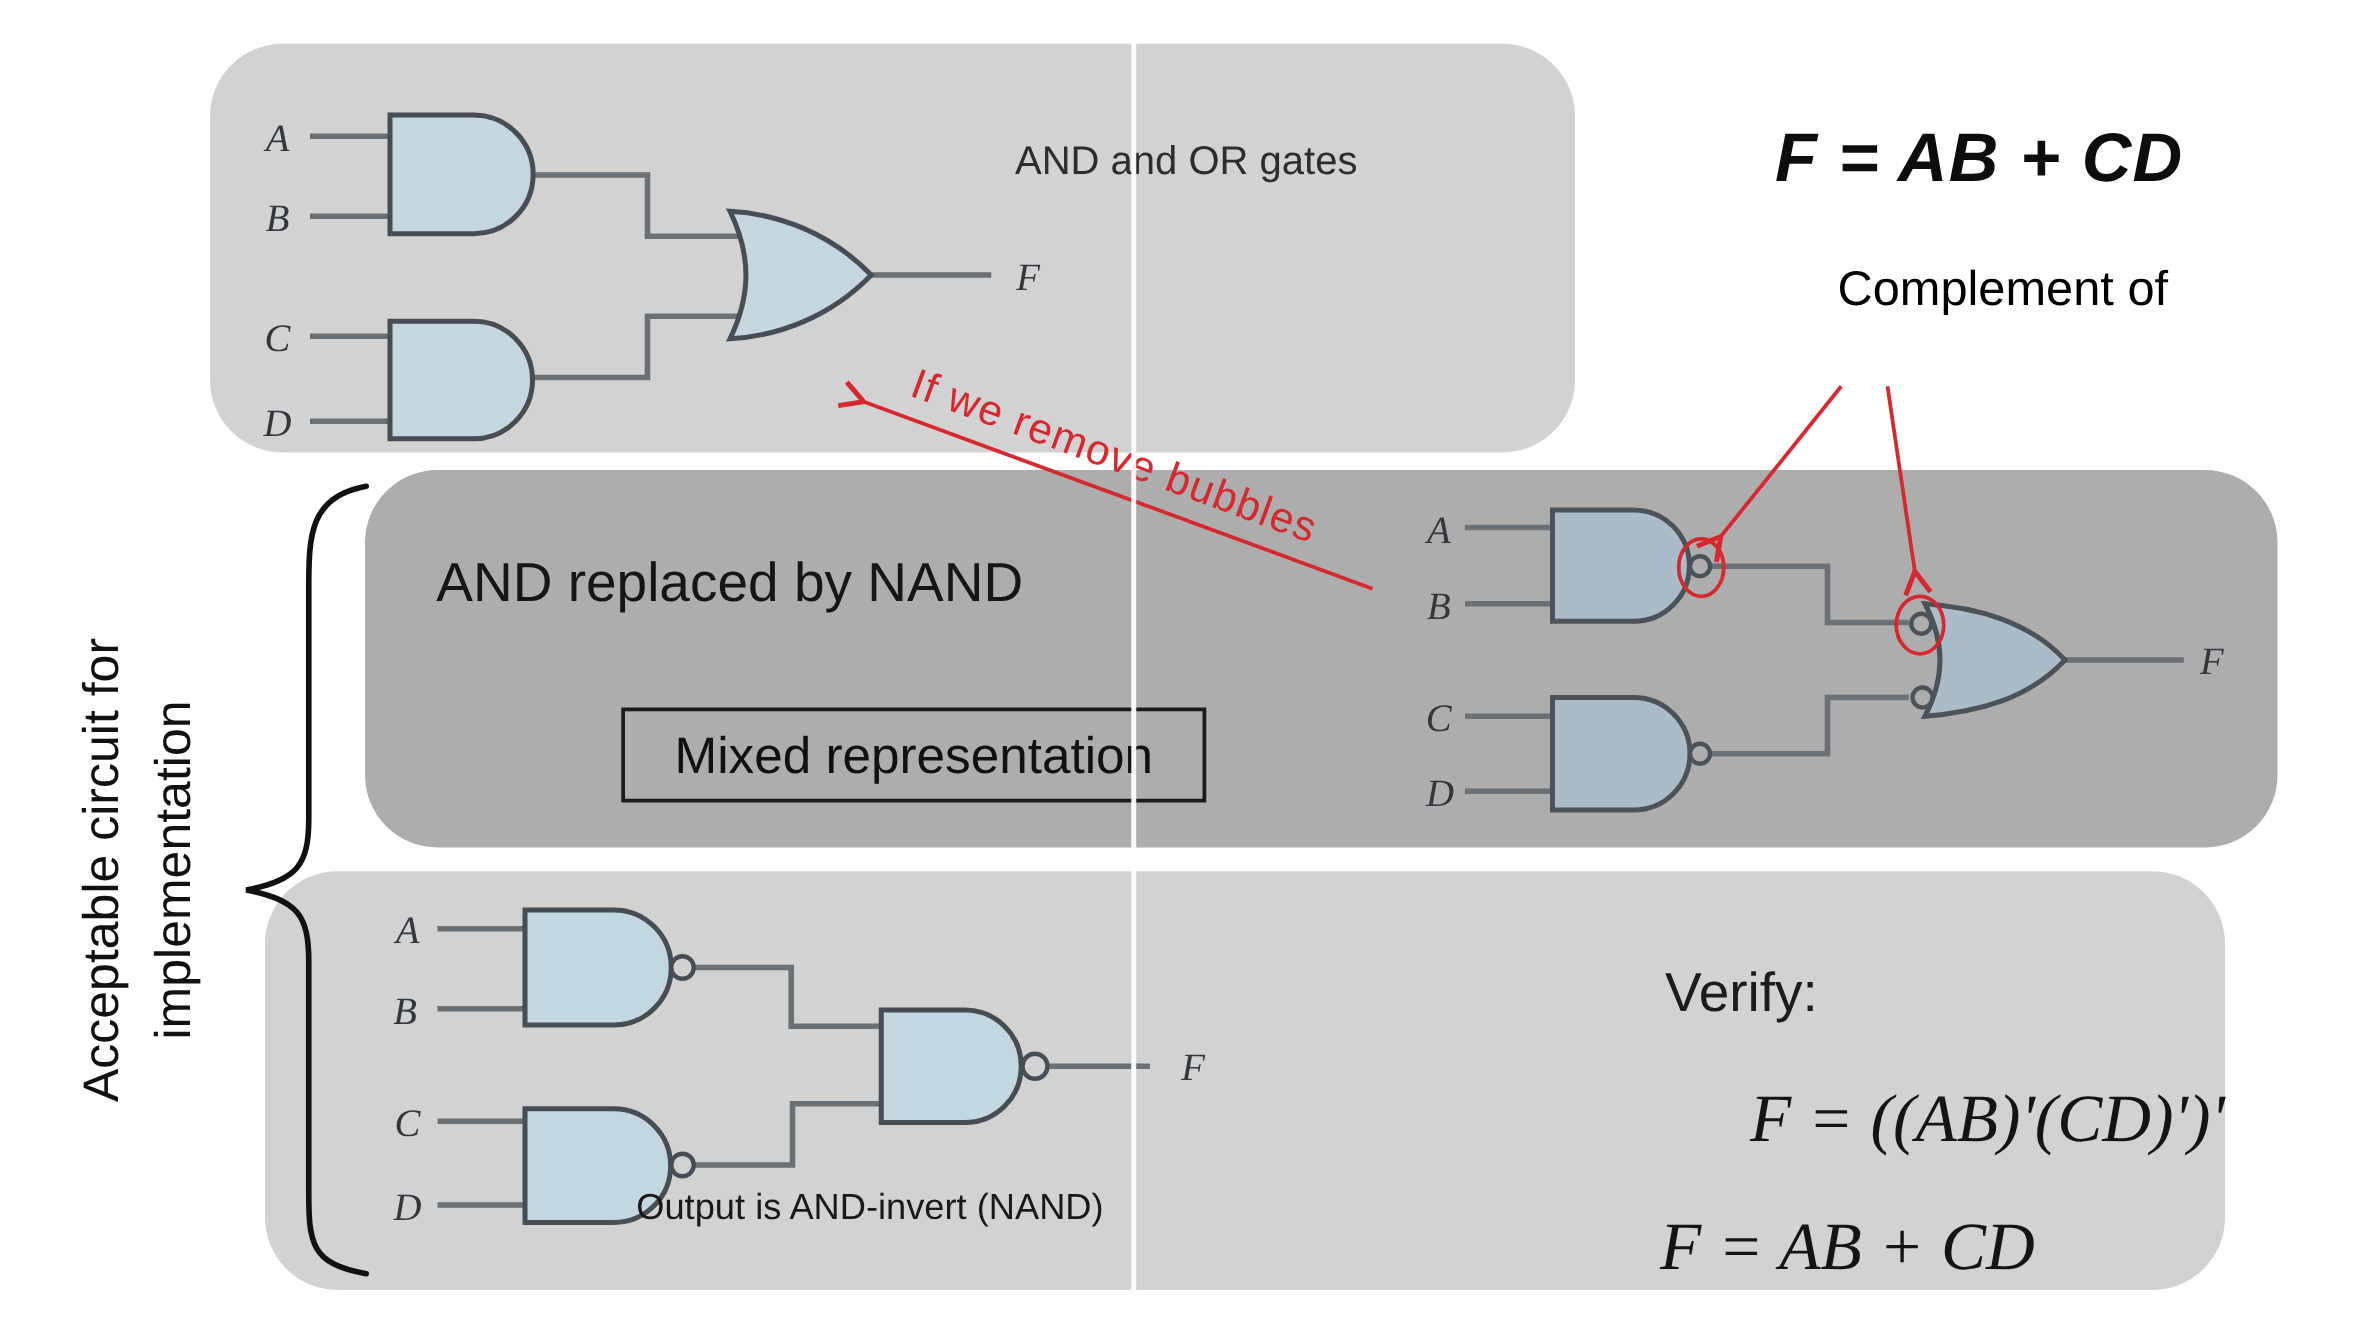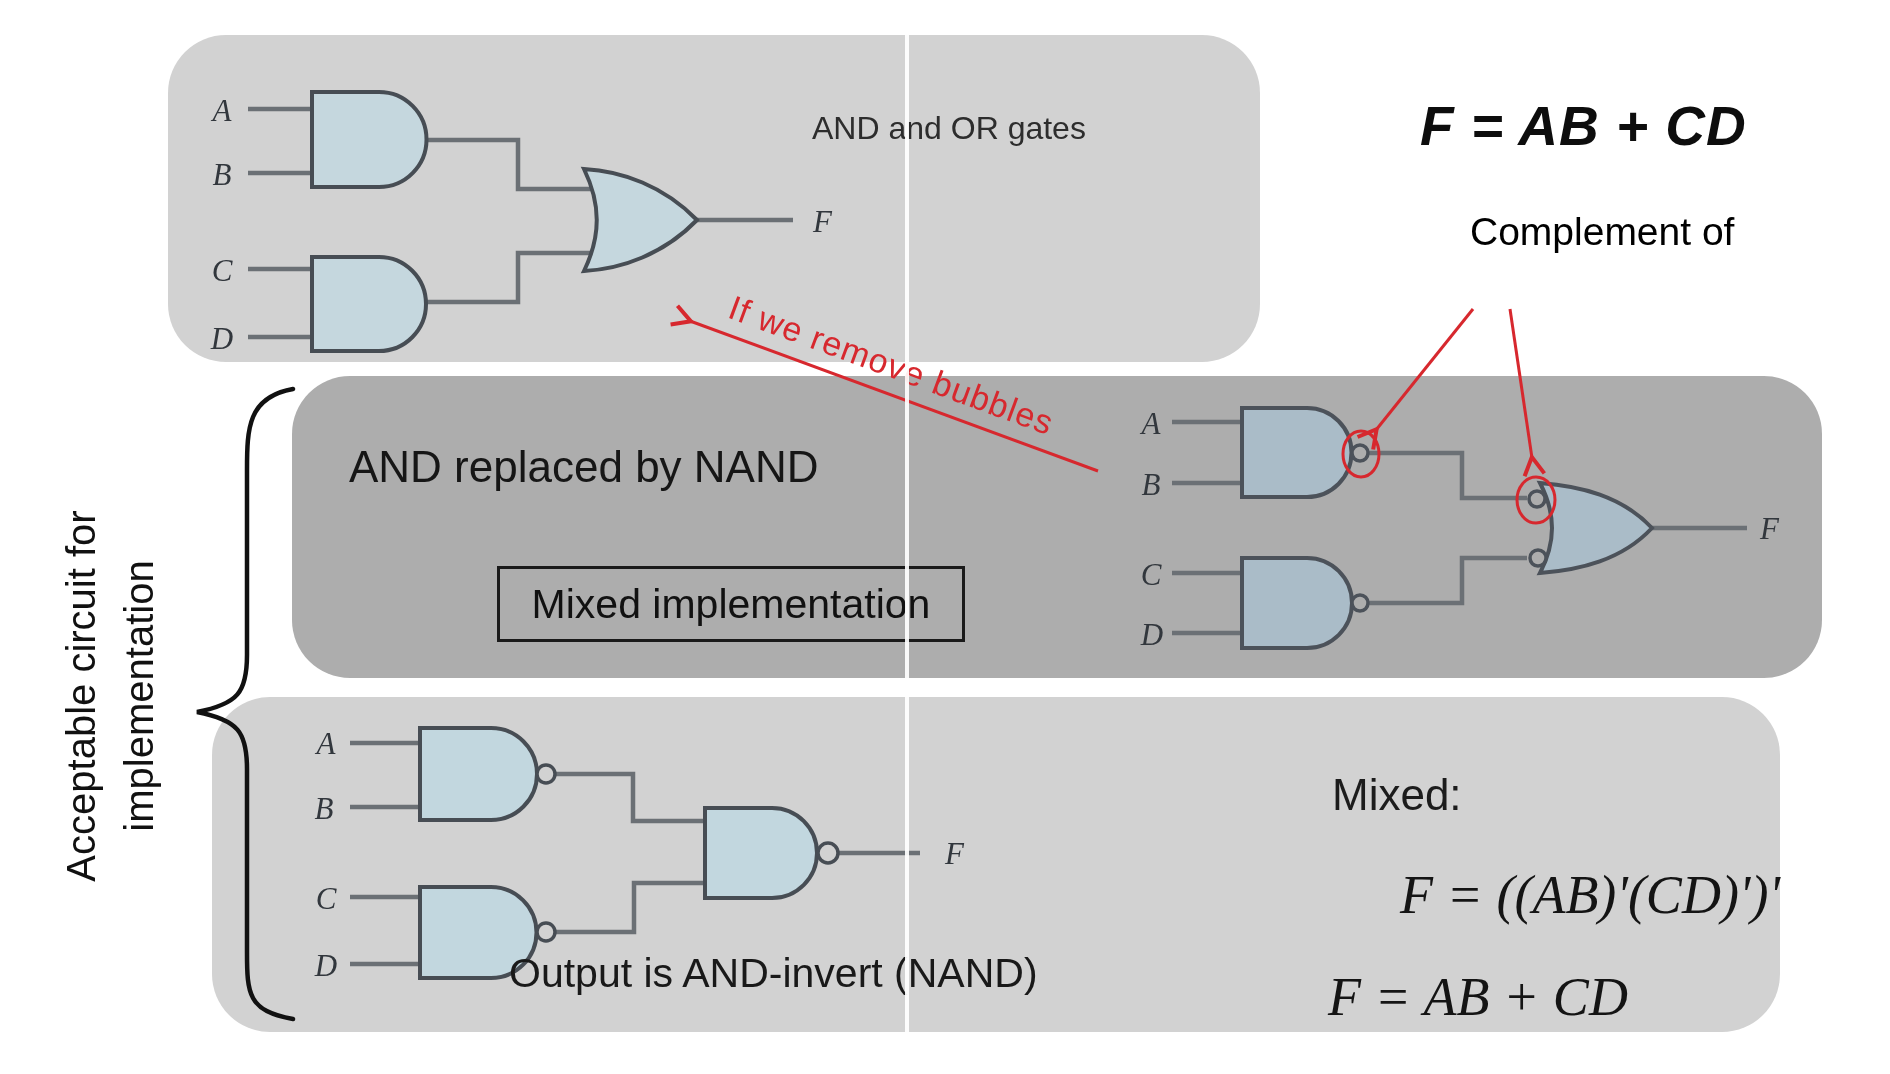--- a/index.html
+++ b/index.html
@@ -16,21 +16,21 @@
   #top-caption{left:812px;top:110px;font-size:32px;color:#2d2d2d;}
   #formula-top{left:1420px;top:94px;font-size:55px;font-weight:700;font-style:italic;
                color:#0d0d0d;letter-spacing:1px;}
   #complement-label{left:1470px;top:206px;font-size:39px;line-height:51px;color:#000000;}
   #remove-bubbles{left:737px;top:288px;font-size:34px;color:#d7282e;
                   transform:rotate(20.2deg);transform-origin:left top;letter-spacing:1px;}
   #mid-caption{left:349px;top:436px;font-size:44px;line-height:62px;color:#161616;text-align:right;}
   #mixed-box{left:497px;top:566px;width:462px;height:70px;border:3px solid #1a1a1a;
              display:flex;align-items:center;justify-content:center;
              font-size:41px;color:#111;z-index:3;position:absolute;}
-  #bottom-caption{left:509px;top:950px;font-size:41px;color:#191919;}
+  #bottom-caption{left:509px;top:950px;font-size:29px;color:#191919;}
   #verify-title{left:1332px;top:770px;font-size:44px;color:#1c1c1c;}
   .eq{font-family:"Liberation Serif", serif;font-style:italic;color:#141414;}
   #verify-eq1{left:1400px;top:864px;font-size:54px;}
   #verify-eq2{left:1328px;top:966px;font-size:54px;}
   #side-label{left:-170px;top:638px;width:560px;text-align:center;
               transform:rotate(-90deg);transform-origin:center;
               font-size:40px;line-height:58px;color:#111;}
   #white-divider{position:absolute;left:905px;top:26px;width:4px;height:1012px;
                  background:rgba(255,255,255,0.92);z-index:4;}
   .gate-label{font-family:"Liberation Serif", serif;font-style:italic;
@@ -112,26 +112,26 @@
   <div>Complement of</div>
 </div>
 
 <div class="txt" id="remove-bubbles">If we remove bubbles</div>
 
 <div class="txt" id="mid-caption">
   <div>AND replaced by NAND</div>
 </div>
 
 <div id="mixed-box">
-  <span>Mixed implementation</span>
+  <span>Mixed representation</span>
 </div>
 
 <div class="txt" id="bottom-caption">Output is AND-invert (NAND)</div>
 
-<div class="txt" id="verify-title">Mixed:</div>
+<div class="txt" id="verify-title">Verify:</div>
 <div class="txt eq" id="verify-eq1">F = ((AB)'(CD)')'</div>
 <div class="txt eq" id="verify-eq2">F = AB + CD</div>
 
 <div class="txt" id="side-label">
   <div>Acceptable circuit for</div>
   <div>implementation</div>
 </div>
 
 <div id="white-divider"></div>
 

